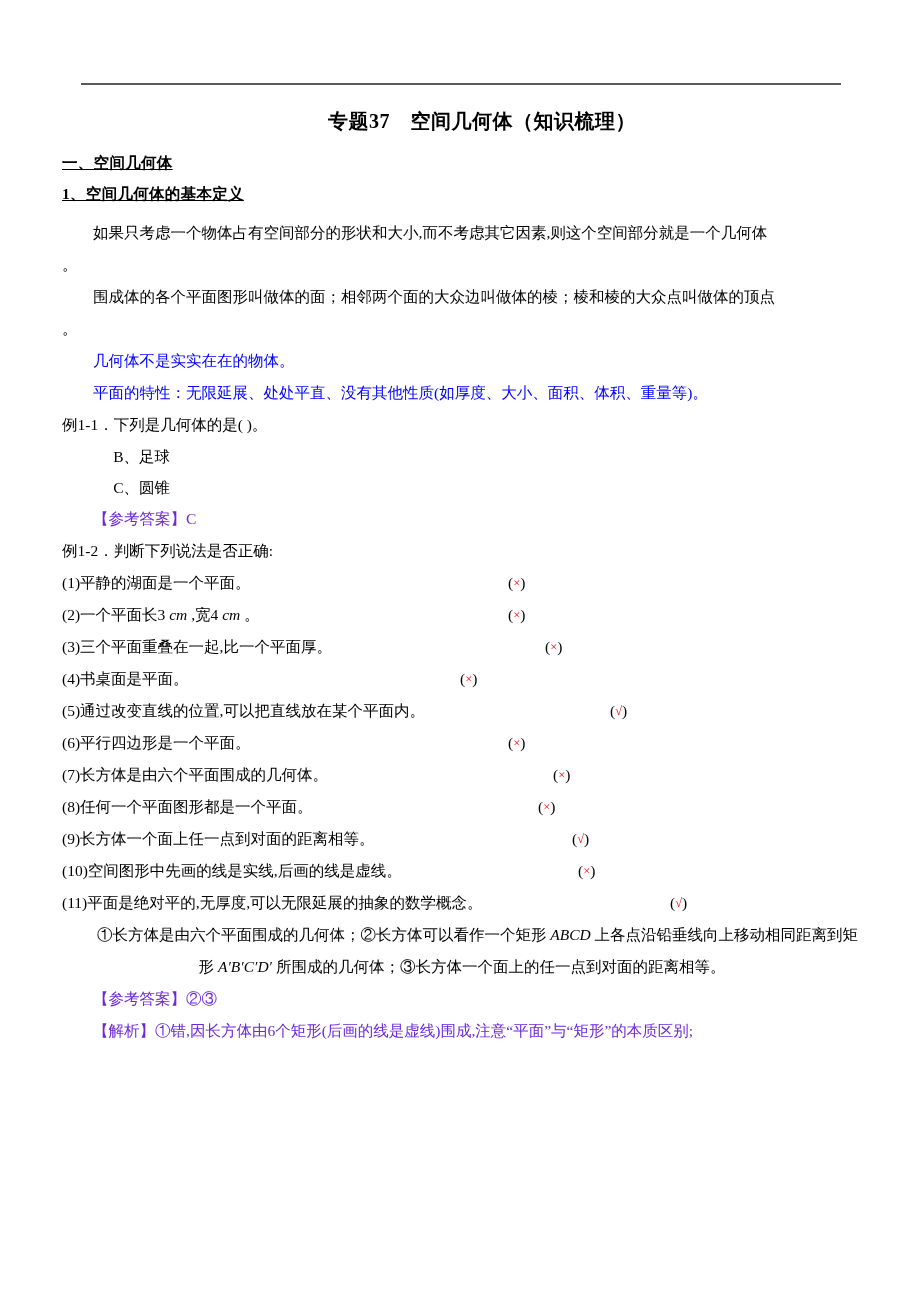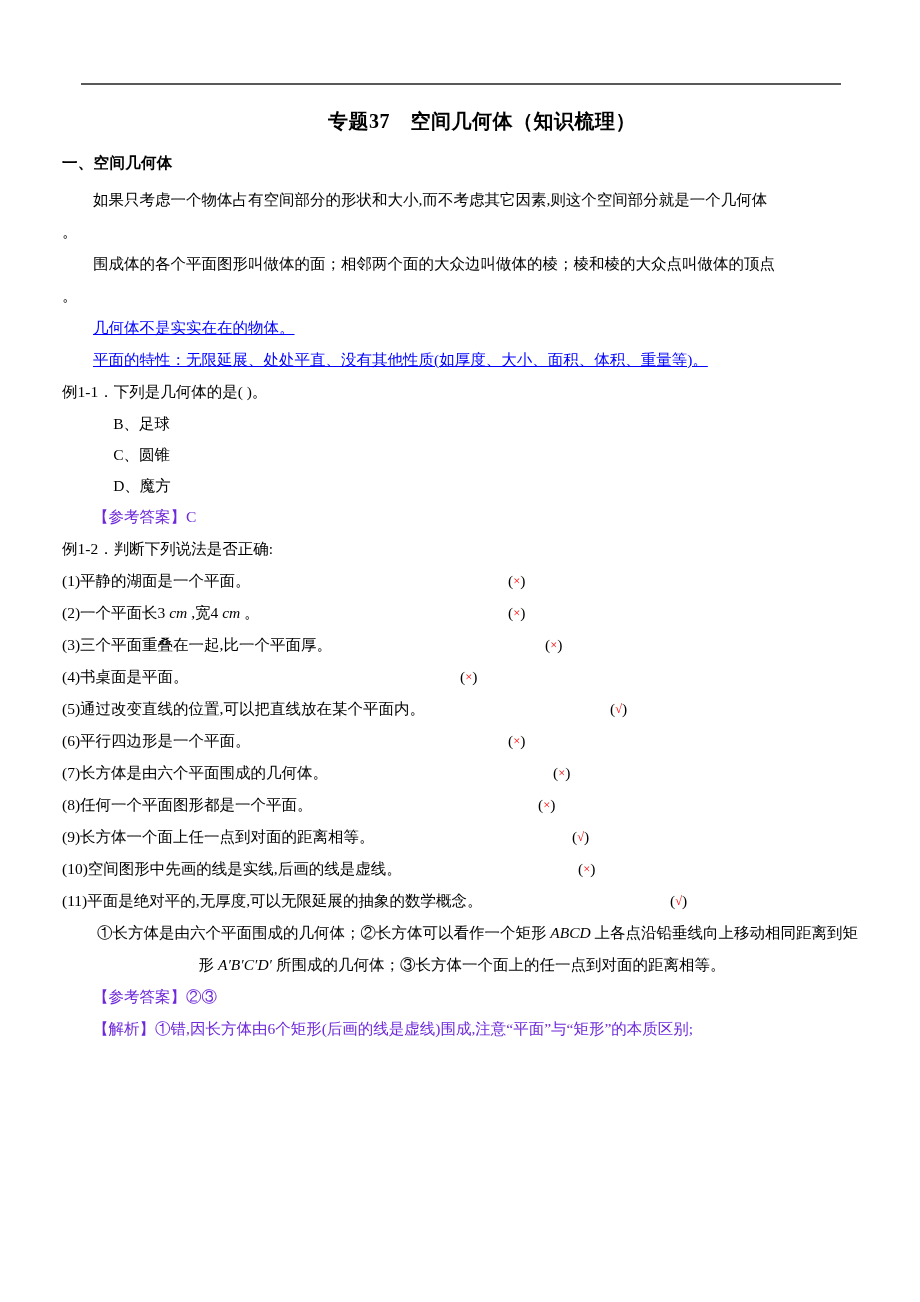--- a/index.html
+++ b/index.html
@@ -41,32 +41,33 @@
     text-align: center;
     margin: 0 0 18px 0;
     padding-left: 40px;
   }
 
   .sec-head {
     font-size: 15.5px;
     font-weight: bold;
     margin: 0 0 10px 0;
     letter-spacing: 0.3px;
+    text-decoration: underline;
   }
   .sec-head.second { margin-bottom: 12px; }
 
   .para {
     font-size: 15.5px;
     line-height: 32px;
     margin: 0;
     text-indent: 2em;
   }
   .para.noindent { text-indent: 0; }
 
-  .blue { color: #0000ff; text-decoration: underline; }
+  .blue { color: #0000ff; }
   .red  { color: #6d28d9; }
 
   .line {
     font-size: 15.5px;
     line-height: 32px;
     margin: 0;
     white-space: pre-wrap;
   }
   .line.ind { padding-left: 2em; }
 
@@ -109,34 +110,34 @@
 
 <div class="page">
 
   <div class="header-rule"></div>
 
   <div class="content">
 
     <h1 class="doc-title">专题37　空间几何体（知识梳理）</h1>
 
     <div class="sec-head">一、空间几何体</div>
+    <div class="sec-head second">1、空间几何体的基本定义</div>
 
     <p class="para"><span>如果只考虑一个物体占有空间部分的形状和大小,而不考虑其它因素,则这个空间部分就是一个几何体</span></p>
     <p class="para noindent">。</p>
 
     <p class="para"><span>围成体的各个平面图形叫做体的面；相邻两个面的大众边叫做体的棱；棱和棱的大众点叫做体的顶点</span></p>
     <p class="para noindent">。</p>
 
     <p class="line ind blue">几何体不是实实在在的物体。</p>
     <p class="line ind blue">平面的特性：无限延展、处处平直、没有其他性质(如厚度、大小、面积、体积、重量等)。</p>
 
     <p class="line">例1-1．下列是几何体的是( )。</p>
     <p class="opt">B、足球</p>
     <p class="opt">C、圆锥</p>
-    <p class="opt">D、魔方</p>
 
     <p class="line ind red"><span>【参考答案】</span><span>C</span></p>
 
     <p class="line">例1-2．判断下列说法是否正确:</p>
 
     <p class="jrow">
       <span>(1)</span><span>平静的湖面是一个平面。</span>
       <span class="mark" style="left:446px"><span class="paren">(</span><span class="sym">×</span><span class="paren">)</span></span>
     </p>
 

